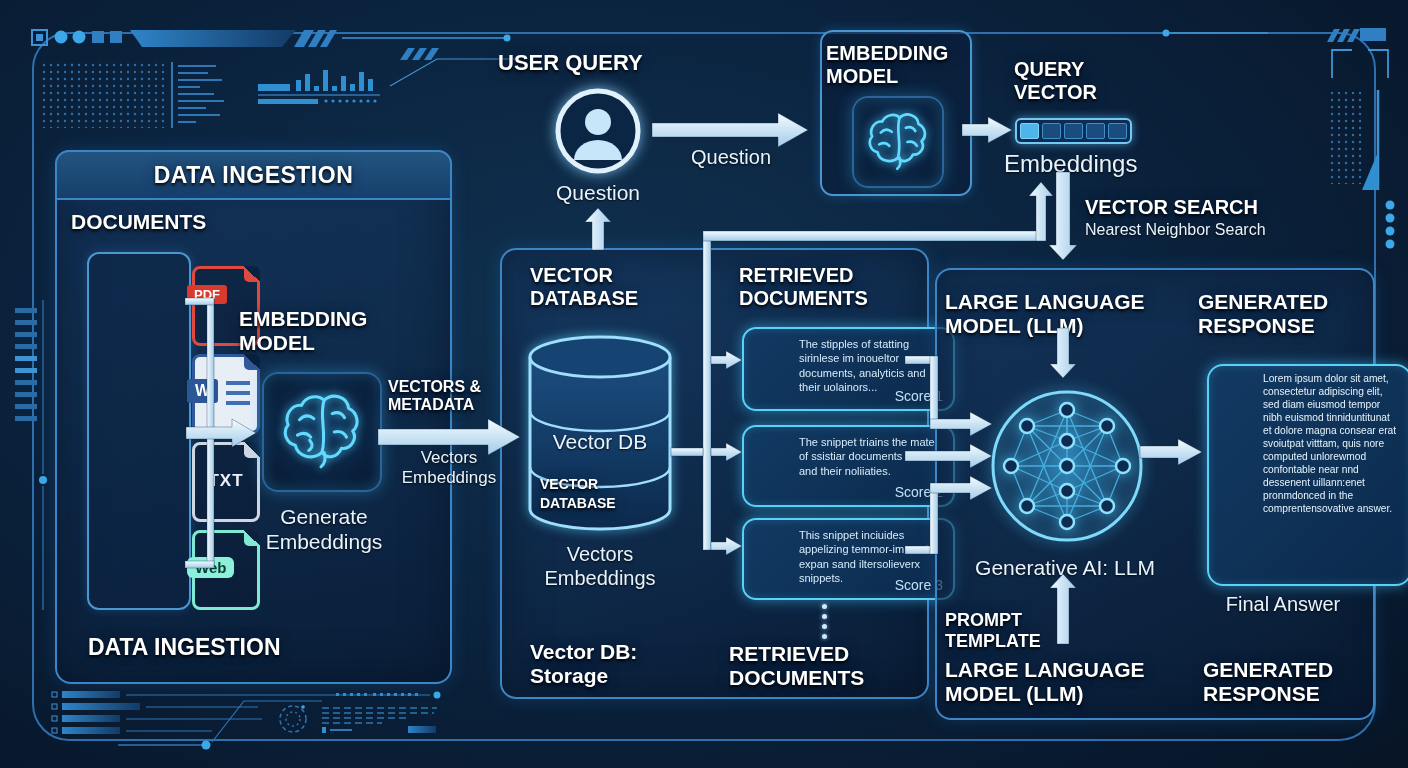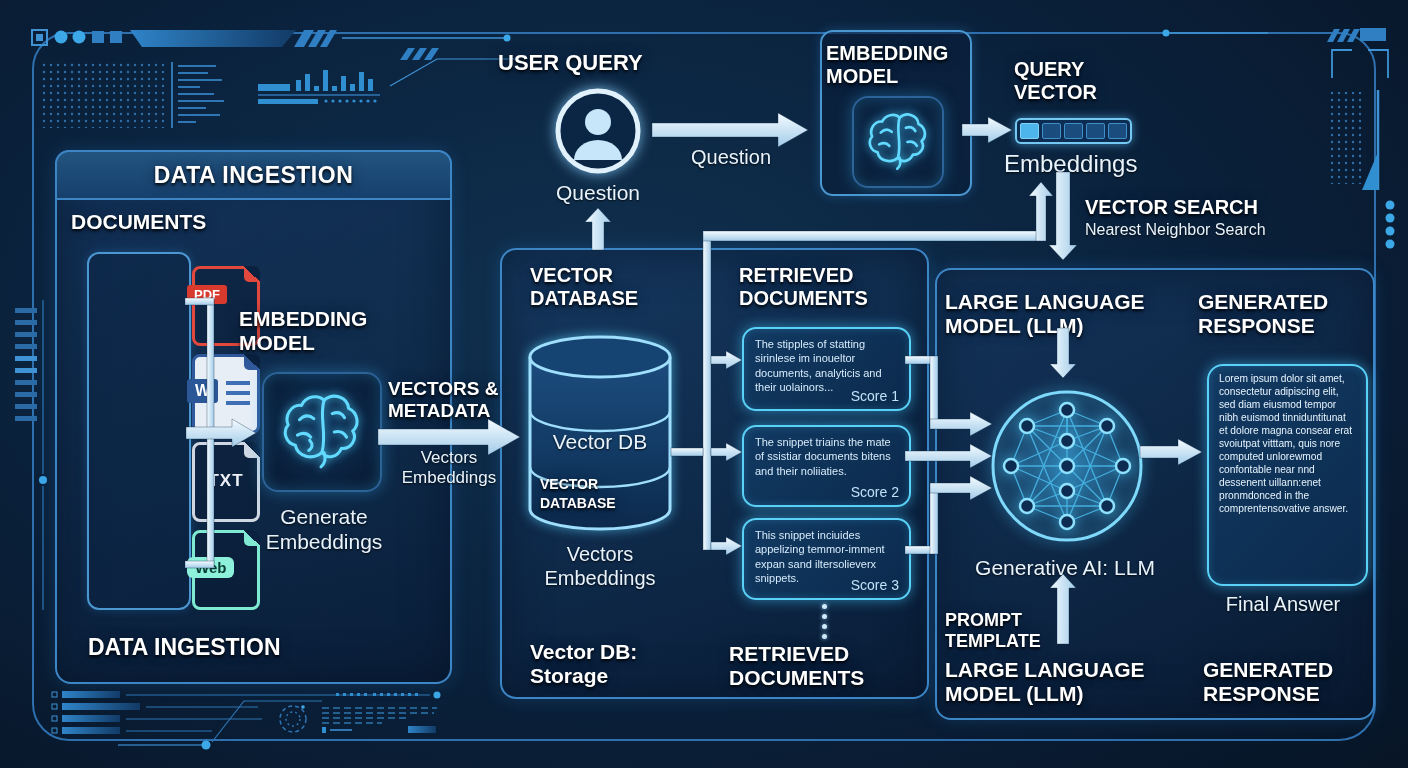--- a/index.html
+++ b/index.html
@@ -17,21 +17,21 @@
   .panel{position:absolute;border:2px solid #3d86c6;border-radius:16px;
     background:linear-gradient(155deg, rgba(24,60,104,.58), rgba(9,28,54,.55));
     box-shadow:0 0 18px rgba(40,130,210,.22), inset 0 0 45px rgba(5,16,34,.55);}
   .pheader{position:absolute;left:-2px;right:-2px;top:-2px;height:46px;
     background:linear-gradient(#22547f,#163f6c);
     border:2px solid #3d86c6;border-radius:14px 14px 0 0;
     display:flex;align-items:center;justify-content:center;}
   
   .gbox{position:absolute;border:2px solid #5ad1f6;border-radius:14px;
     background:linear-gradient(135deg,#123a63,#0b2a4c);
-    box-shadow:0 0 13px rgba(70,200,255,.55), inset 0 0 9px rgba(70,200,255,.22);}
+    box-shadow:0 0 13px rgba(70,200,255,.55), inset 0 0 9px rgba(70,200,255,.22);padding-left:44px;}
   .snip{font-size:11px;color:#d7ebfb;line-height:1.3;padding:8px 10px 2px 11px;margin:0;text-align:left;}
   .score{position:absolute;right:10px;bottom:5px;font-size:14px;color:#bfe2f8;}
   .tile{position:absolute;border:2px solid #2c6399;border-radius:16px;
     background:radial-gradient(circle at 50% 45%, #0f355e 0%, #091c36 78%);
     box-shadow:0 0 16px rgba(60,190,255,.35), inset 0 0 16px rgba(60,190,255,.28);
     display:flex;align-items:center;justify-content:center;}
   
   .qv{position:absolute;display:flex;gap:3px;padding:3px;border:2px solid #74c8f2;border-radius:6px;
       background:#0d2c52;box-shadow:0 0 10px rgba(90,190,250,.6);}
   .qv span{width:17px;height:14px;border:1.5px solid #3e8fc9;border-radius:2px;background:#1b4c7e;}
@@ -240,21 +240,21 @@
           <path d="M54 42 q8 -2 12 5"></path>
           <path d="M30 50 q5 6 -1 10"></path>
           <path d="M44 62 q3 9 -3 14"></path>
         </g>
       </svg>
     </div>
     <div class="abs cap" style="left:187px;top:352px;width:160px;font-size:21px">Generate Embeddings</div>
     <div class="abs h left" style="left:31px;top:482px;font-size:23px">DATA INGESTION</div>
   </div>
 
-  <div class="abs h" style="left:388px;top:378px;width:122px;font-size:19px;z-index:3">VECTORS &amp; METADATA</div>
+  <div class="abs h" style="left:388px;top:378px;width:122px;font-size:16px;z-index:3">VECTORS &amp; METADATA</div>
   <div class="abs cap" style="left:388px;top:448px;width:122px;font-size:17px;z-index:3">Vectors Embeddings</div>
 
   <div class="abs h" style="left:498px;top:50px;width:200px;font-size:22px;z-index:3">USER QUERY</div>
   <div class="abs" style="left:553px;top:86px;z-index:3">
     <svg width="90" height="90" viewBox="0 0 90 90" style="filter:drop-shadow(0 0 7px rgba(140,210,255,.8))">
       <circle cx="45" cy="45" r="40" fill="#0b2644" stroke="#e0f1fc" stroke-width="5"></circle>
       <circle cx="45" cy="36" r="13" fill="#c8e6fa"></circle>
       <path d="M21 74 a24 20 0 0 1 48 0 z" fill="#c8e6fa"></path>
     </svg>
   </div>

